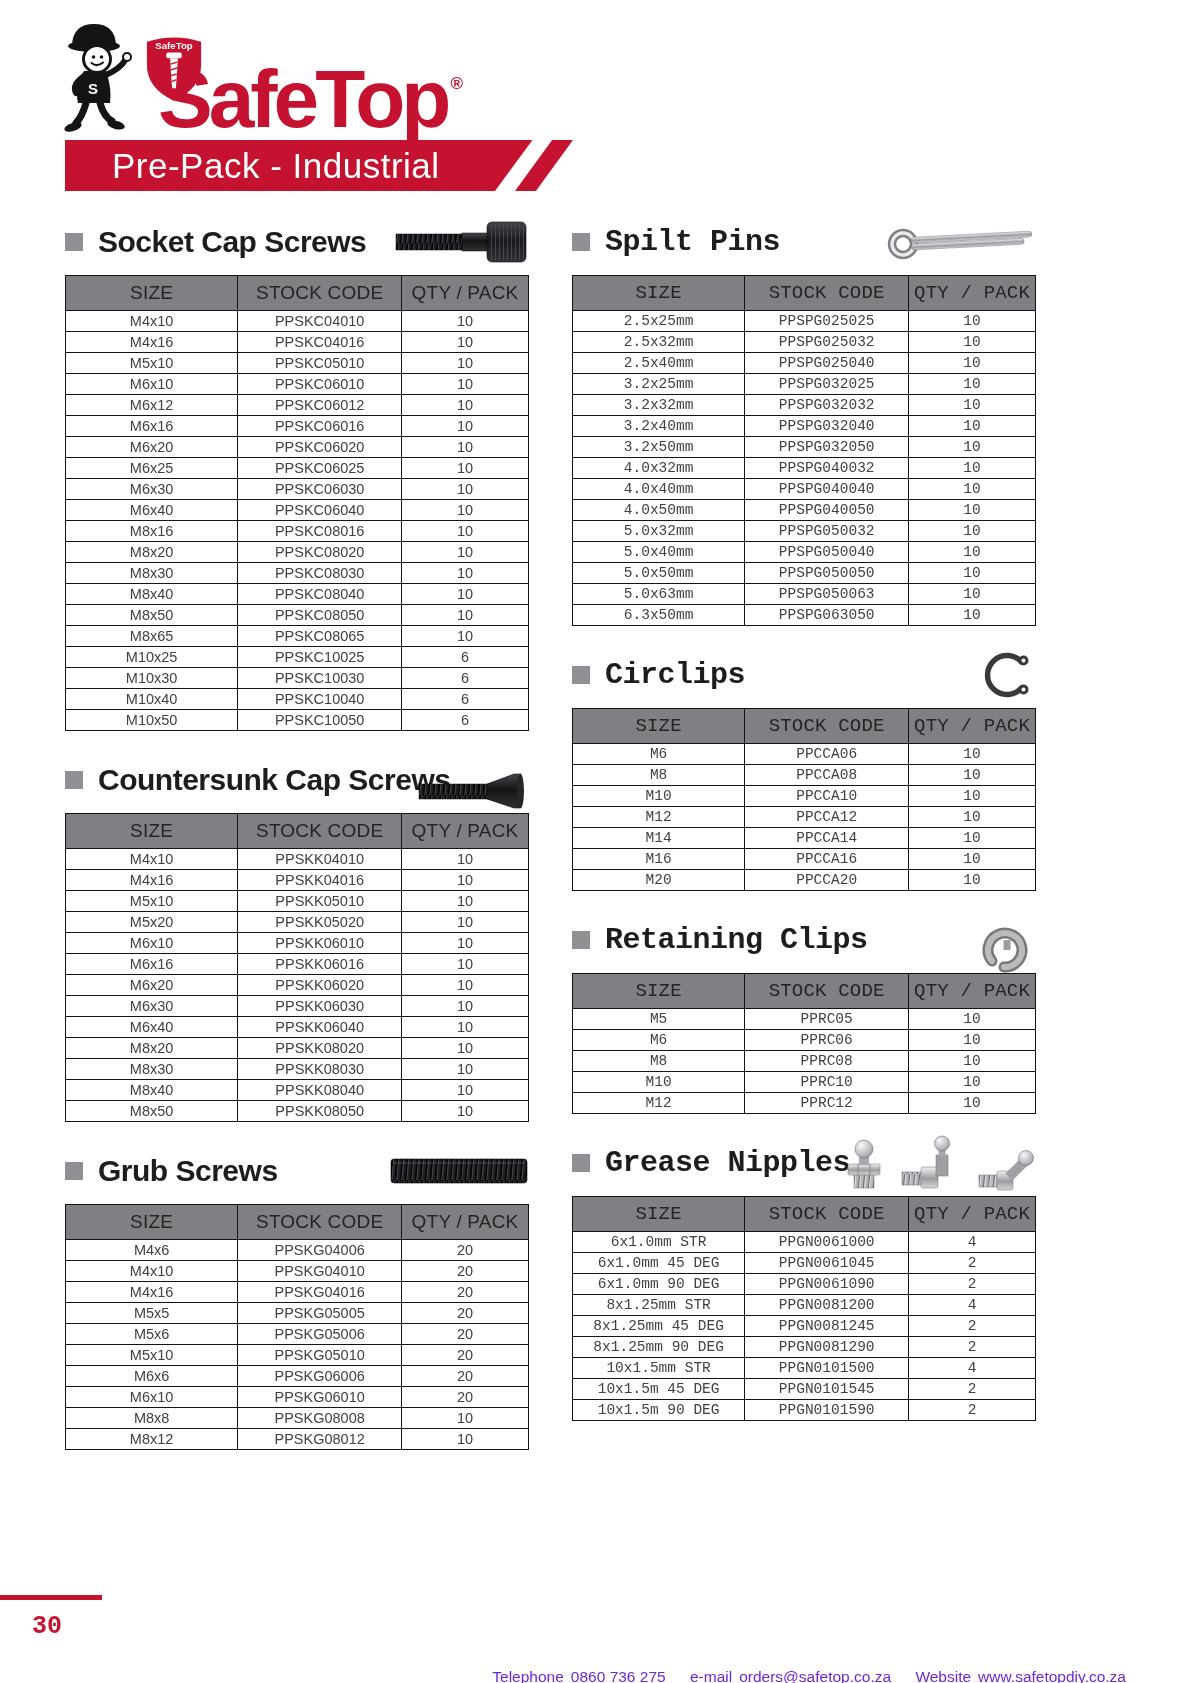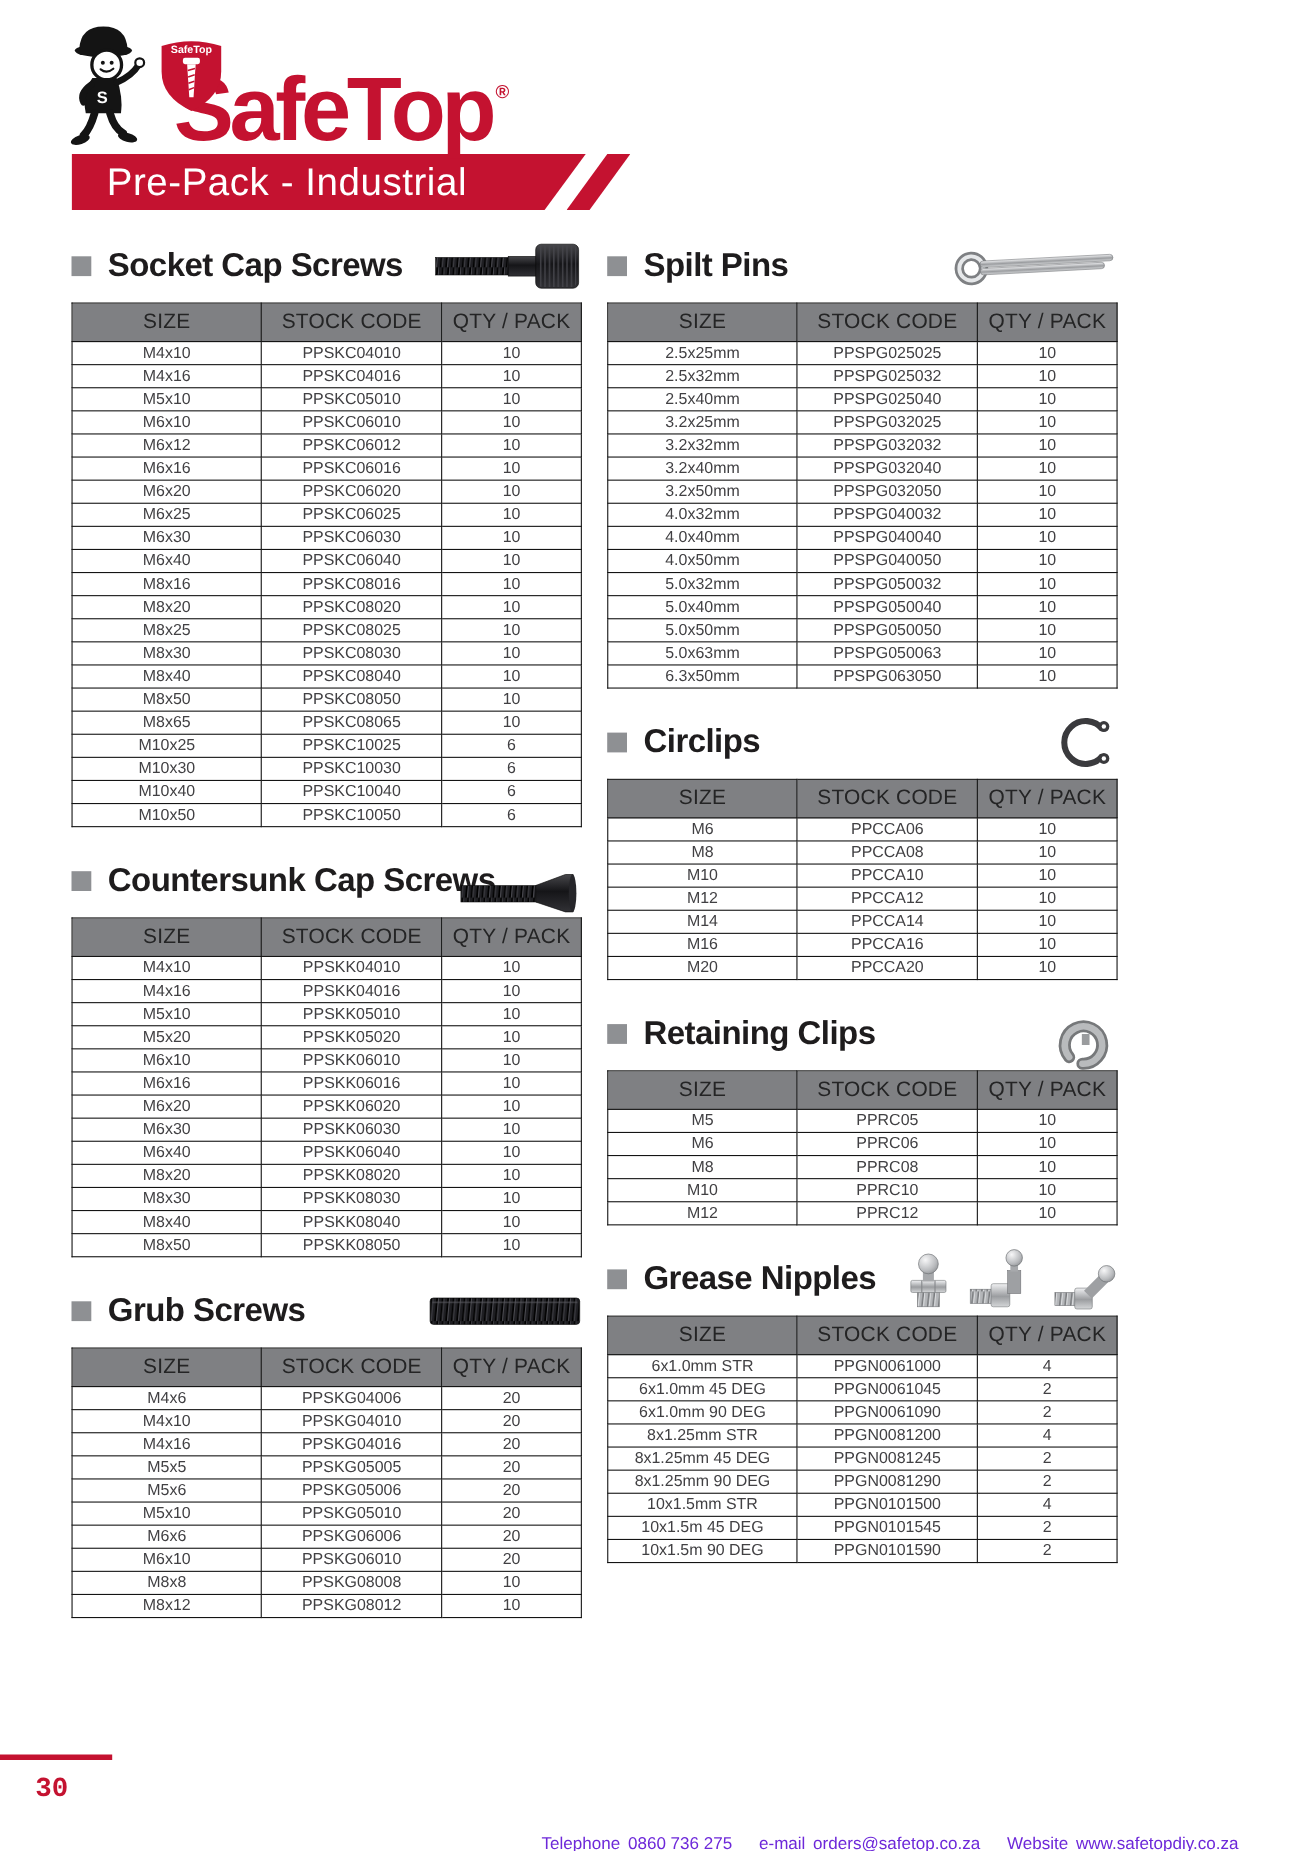--- a/index.html
+++ b/index.html
@@ -18,29 +18,29 @@
   }
   .registered{font-size:17px;font-weight:bold;vertical-align:38px;letter-spacing:0;margin-left:3px;}
   .shield{position:absolute;left:-2px;top:-2px;z-index:2;}
   
   .banner{position:absolute;left:65px;top:140px;width:500px;height:51px;}
   .banner-main{
     position:absolute;left:0;top:0;width:100%;height:100%;background:#c41230;
     clip-path:polygon(0 0,93.5% 0,86% 100%,0 100%);
     display:flex;align-items:center;
   }
-  .banner-title{color:#ffffff;font-size:35px;padding-left:32px;letter-spacing:0.5px;}
+  .banner-title{color:#ffffff;font-size:35px;padding-left:47px;letter-spacing:0.5px;}
   .banner-tail{
     position:absolute;right:-8px;top:0;width:58px;height:100%;background:#c41230;
     clip-path:polygon(64% 0,100% 0,36% 100%,0 100%);
   }
   
   .col{position:absolute;top:219px;width:464px;}
   .col-left{left:65px;}
-  .col-right{left:552px;}
+  .col-right{left:572px;font-family:Liberation Mono, monospace;}
   .sec-head{position:relative;height:46px;margin-bottom:10px;display:flex;align-items:center;}
   .bullet{width:18px;height:18px;background:#8e9093;margin-right:15px;flex:0 0 auto;}
   .sec-title{margin:0;font-size:30px;font-weight:bold;color:#1e1c1d;letter-spacing:-0.5px;white-space:nowrap;text-align:right;}
   .sec-icon{position:absolute;right:0;top:50%;transform:translateY(-50%);line-height:0;}
   .sec-icon.drop{top:74%;}
   .mt16{margin-top:16px;} .mt8{margin-top:8px;} .mt18{margin-top:18px;}
   table{width:100%;border-collapse:collapse;table-layout:fixed;margin-bottom:26px;}
   col.c1{width:37.2%;} col.c2{width:35.4%;} col.c3{width:27.4%;}
   th{
     background:#7f8083;color:#242425;font-weight:normal;font-size:19px;
@@ -225,25 +225,20 @@
             <td>M8x16</td>
             <td>PPSKC08016</td>
             <td>10</td>
           </tr>
           <tr>
             <td>M8x20</td>
             <td>PPSKC08020</td>
             <td>10</td>
           </tr>
           <tr>
-            <td>M8x25</td>
-            <td>PPSKC08025</td>
-            <td>10</td>
-          </tr>
-          <tr>
             <td>M8x30</td>
             <td>PPSKC08030</td>
             <td>10</td>
           </tr>
           <tr>
             <td>M8x40</td>
             <td>PPSKC08040</td>
             <td>10</td>
           </tr>
           <tr>

